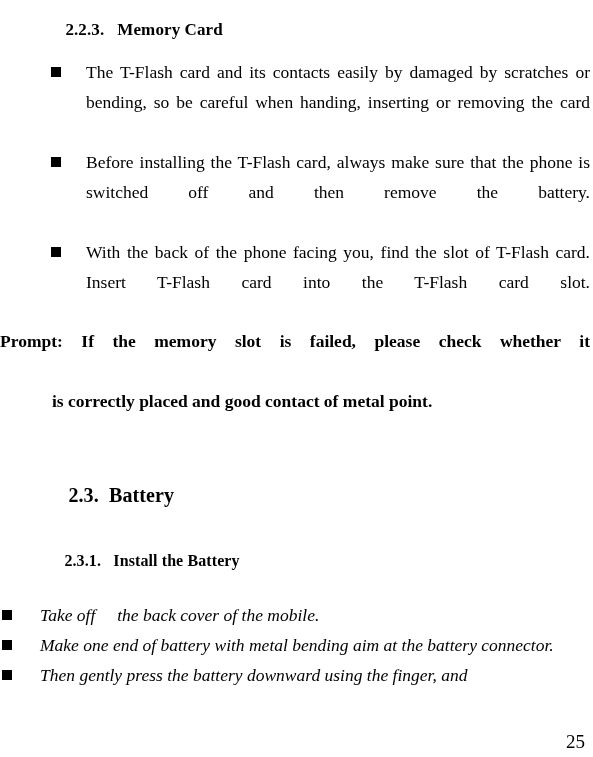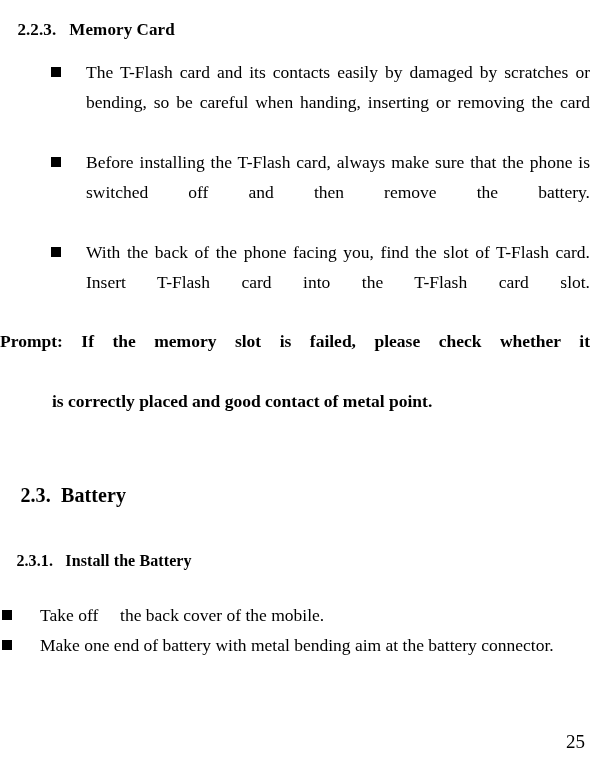--- a/index.html
+++ b/index.html
@@ -41,21 +41,21 @@
   }
   .h3b {
     position: absolute;
     font-weight: bold;
     font-size: 16px;
     line-height: 20px;
     white-space: pre;
     letter-spacing: 0.1px;
   }
 
-  .hnum { display: inline-block; }
+  .hnum { display: inline-block; margin-left: 48px; }
   .htext { display: inline-block; }
 
   
   .list {
     position: absolute;
     margin: 0;
     padding: 0;
     list-style: none;
   }
   .list-indented { left: 44px; width: 546px; }
@@ -63,21 +63,21 @@
 
   .li {
     position: relative;
     font-size: 17.5px;
     line-height: 30px;
     text-align: justify;
     text-justify: inter-word;
     margin: 0 0 0 0;
   }
   .list-indented .li { padding-left: 42px; }
-  .list-flush .li    { padding-left: 40px; }
+  .list-flush .li    { padding-left: 40px; font-style: italic; }
 
   .li .sq {
     position: absolute;
     left: 7px;
     top: 10px;
     width: 10px;
     height: 10px;
     background: #000000;
   }
   .list-flush .li .sq {
@@ -162,17 +162,21 @@
 
   <ul class="list list-flush" style="top:600px;">
     <li class="li nojustify">
       <span class="sq"></span>
       <span class="txt wsp">Take off　 the back cover of the mobile.</span>
     </li>
     <li class="li nojustify">
       <span class="sq"></span>
       <span class="txt">Make one end of battery with metal bending aim at the battery connector.</span>
     </li>
+    <li class="li nojustify">
+      <span class="sq"></span>
+      <span class="txt">Then gently press the battery downward using the finger, and</span>
+    </li>
   </ul>
 
   <div class="pageno" style="left:566px; top:733px;">25</div>
 
 </div>
 
 </body></html>

